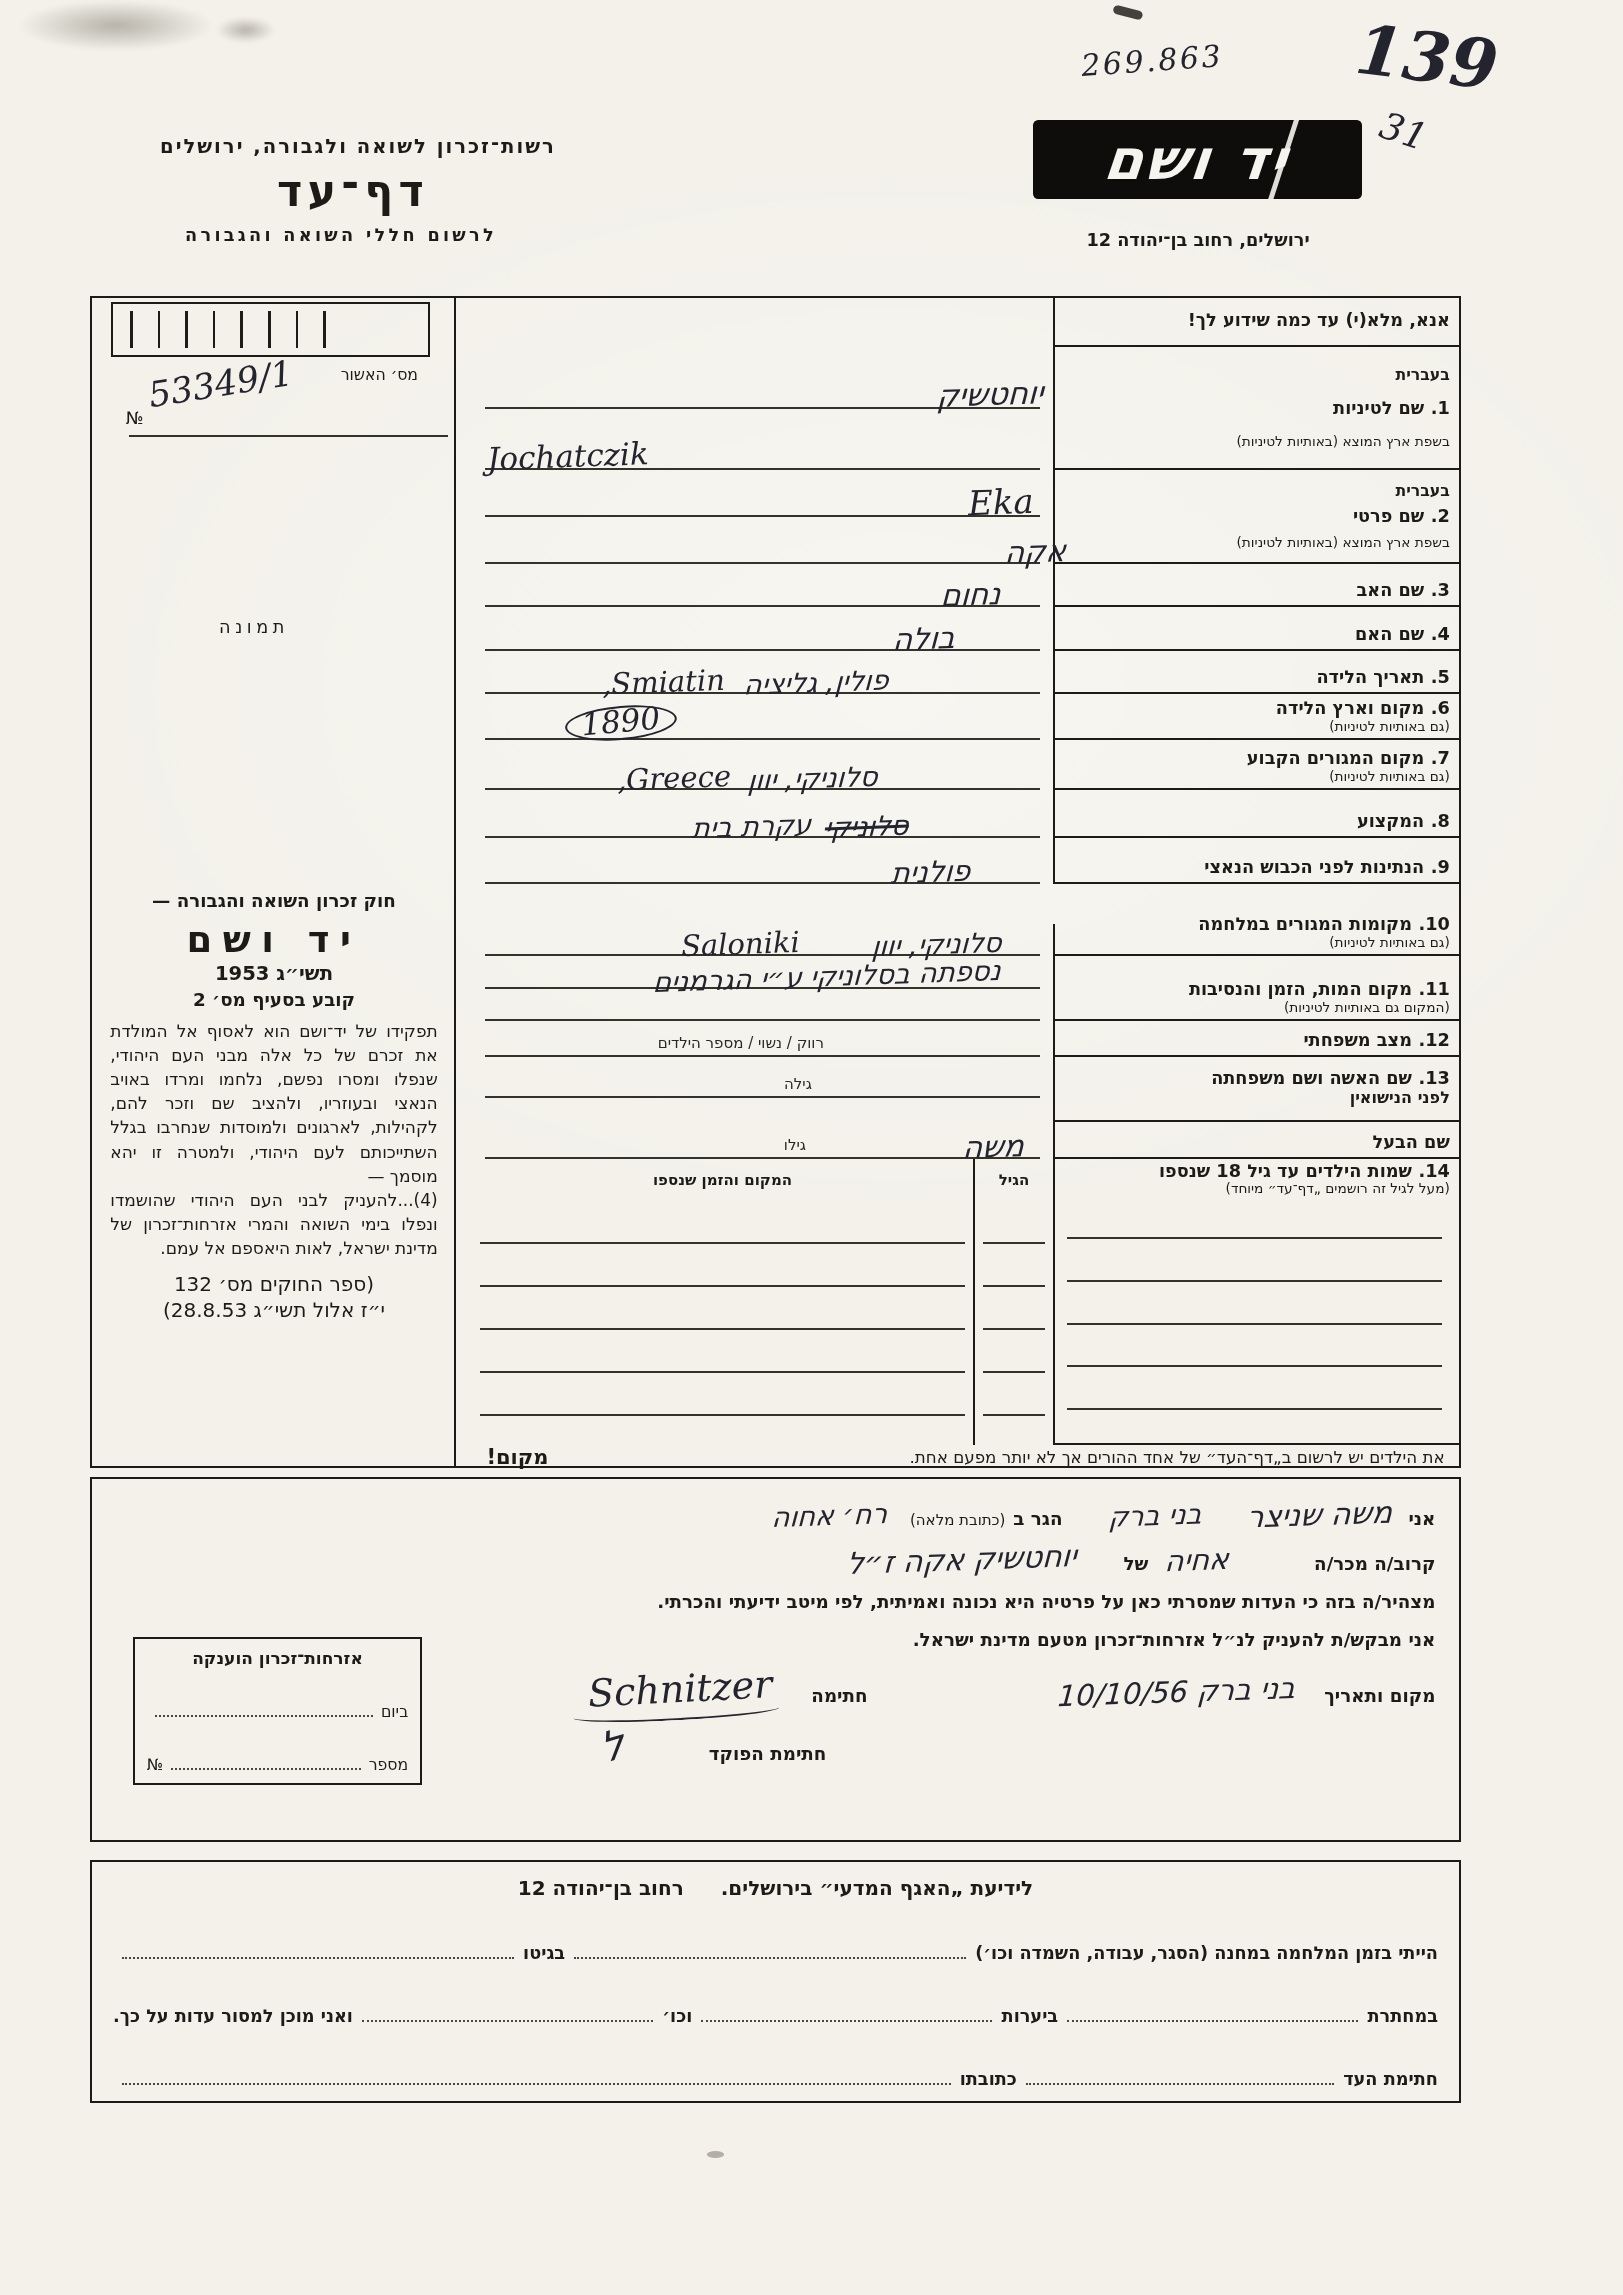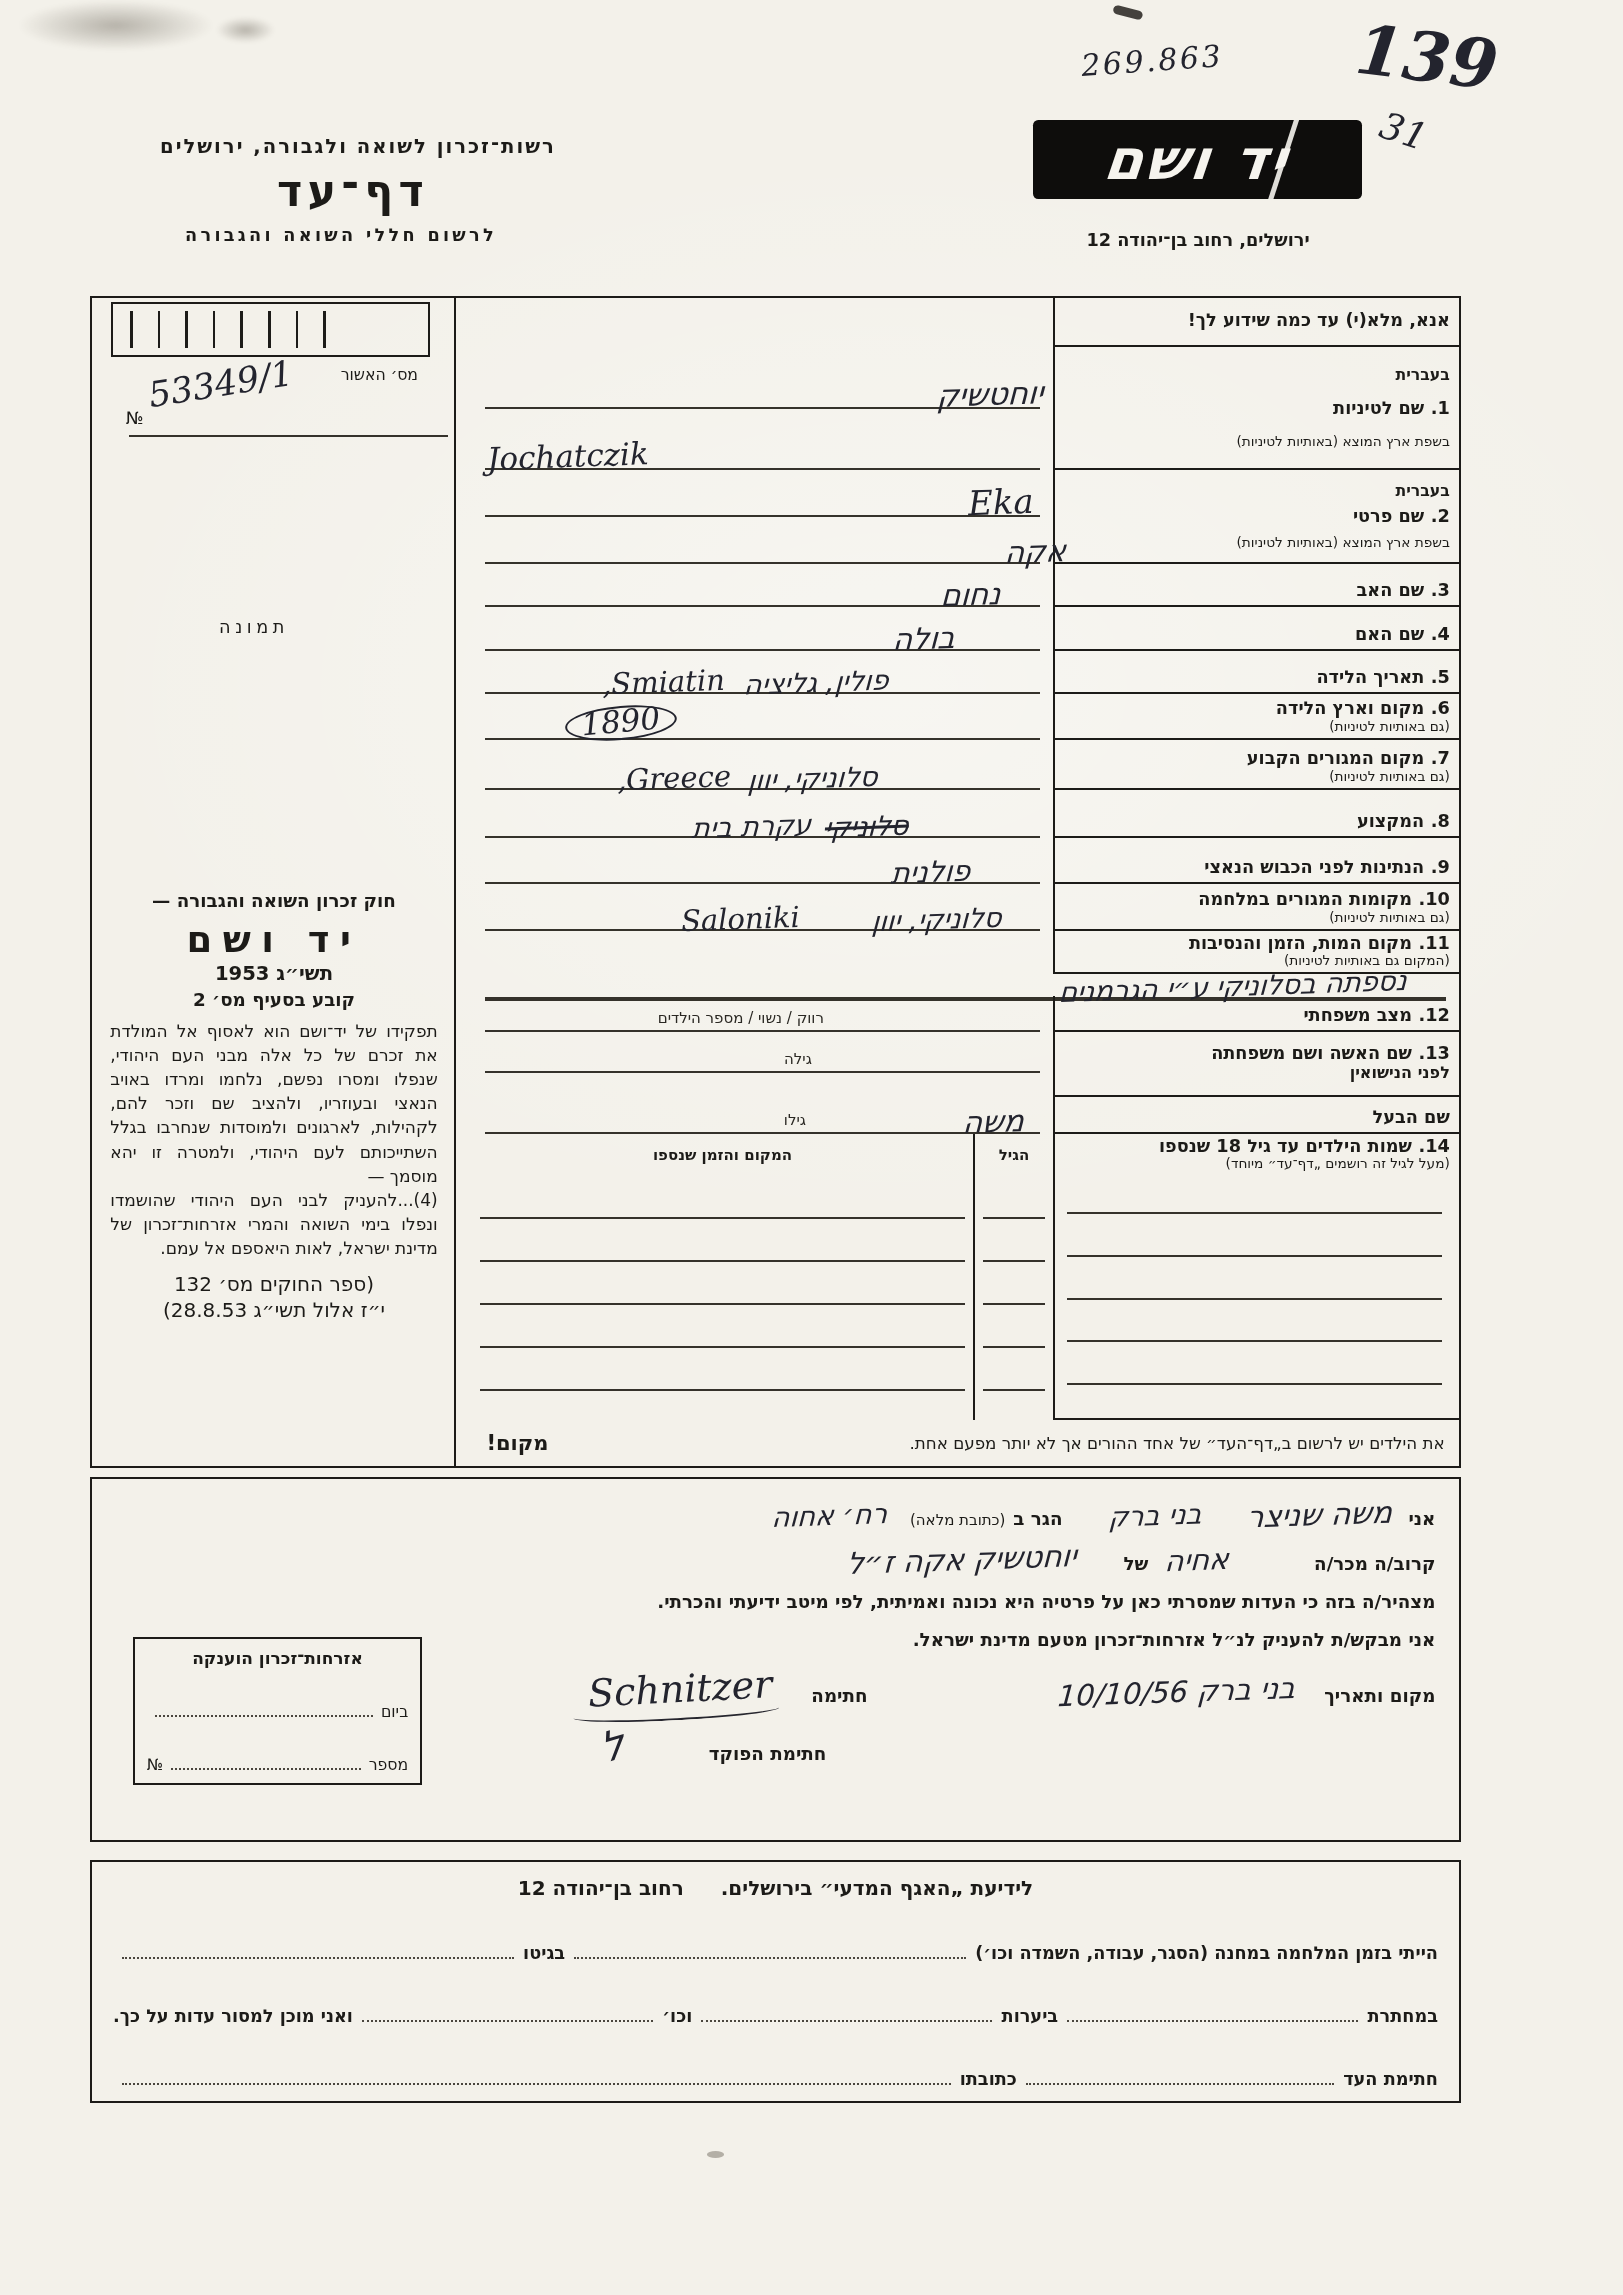--- a/index.html
+++ b/index.html
@@ -282,34 +282,34 @@
         <div class="lbl">
           <div class="main"><span class="num">9.</span><span>הנתינות לפני הכבוש הנאצי</span></div>
         </div>
         <div class="ans">
           <div class="aline">
             <span class="hw hwf" style="margin-right:69px;font-size:29px;">פולנית</span>
           </div>
         </div>
       </div>
 
-      <div class="row" style="height:47px;">
+      <div class="row" style="height:32px;margin-top:40px;">
         <div class="lbl">
           <div class="main"><span class="num">10.</span><span>מקומות המגורים במלחמה</span></div>
           <div class="sub">(גם באותיות לטיניות)</div>
         </div>
         <div class="ans">
           <div class="aline">
             <span class="hw hwf" style="margin-right:38px;font-size:27.5px;">סלוניקי, יוון</span>
             <span class="hw-lat hwl" style="margin-right:72px;font-size:29px;">Saloniki</span>
           </div>
         </div>
       </div>
 
-      <div class="row" style="height:65px;flex-direction:column;">
+      <div class="row" style="height:65px;">
         <div class="lbl">
           <div class="main"><span class="num">11.</span><span>מקום המות, הזמן והנסיבות</span></div>
           <div class="sub">(המקום גם באותיות לטיניות)</div>
         </div>
         <div class="ans">
           <div class="aline">
             <span class="hw hwf" style="margin-right:39px;font-size:27.5px;">נספתה בסלוניקי ע״י הגרמנים</span>
           </div>
           <div class="aline"></div>
         </div>

